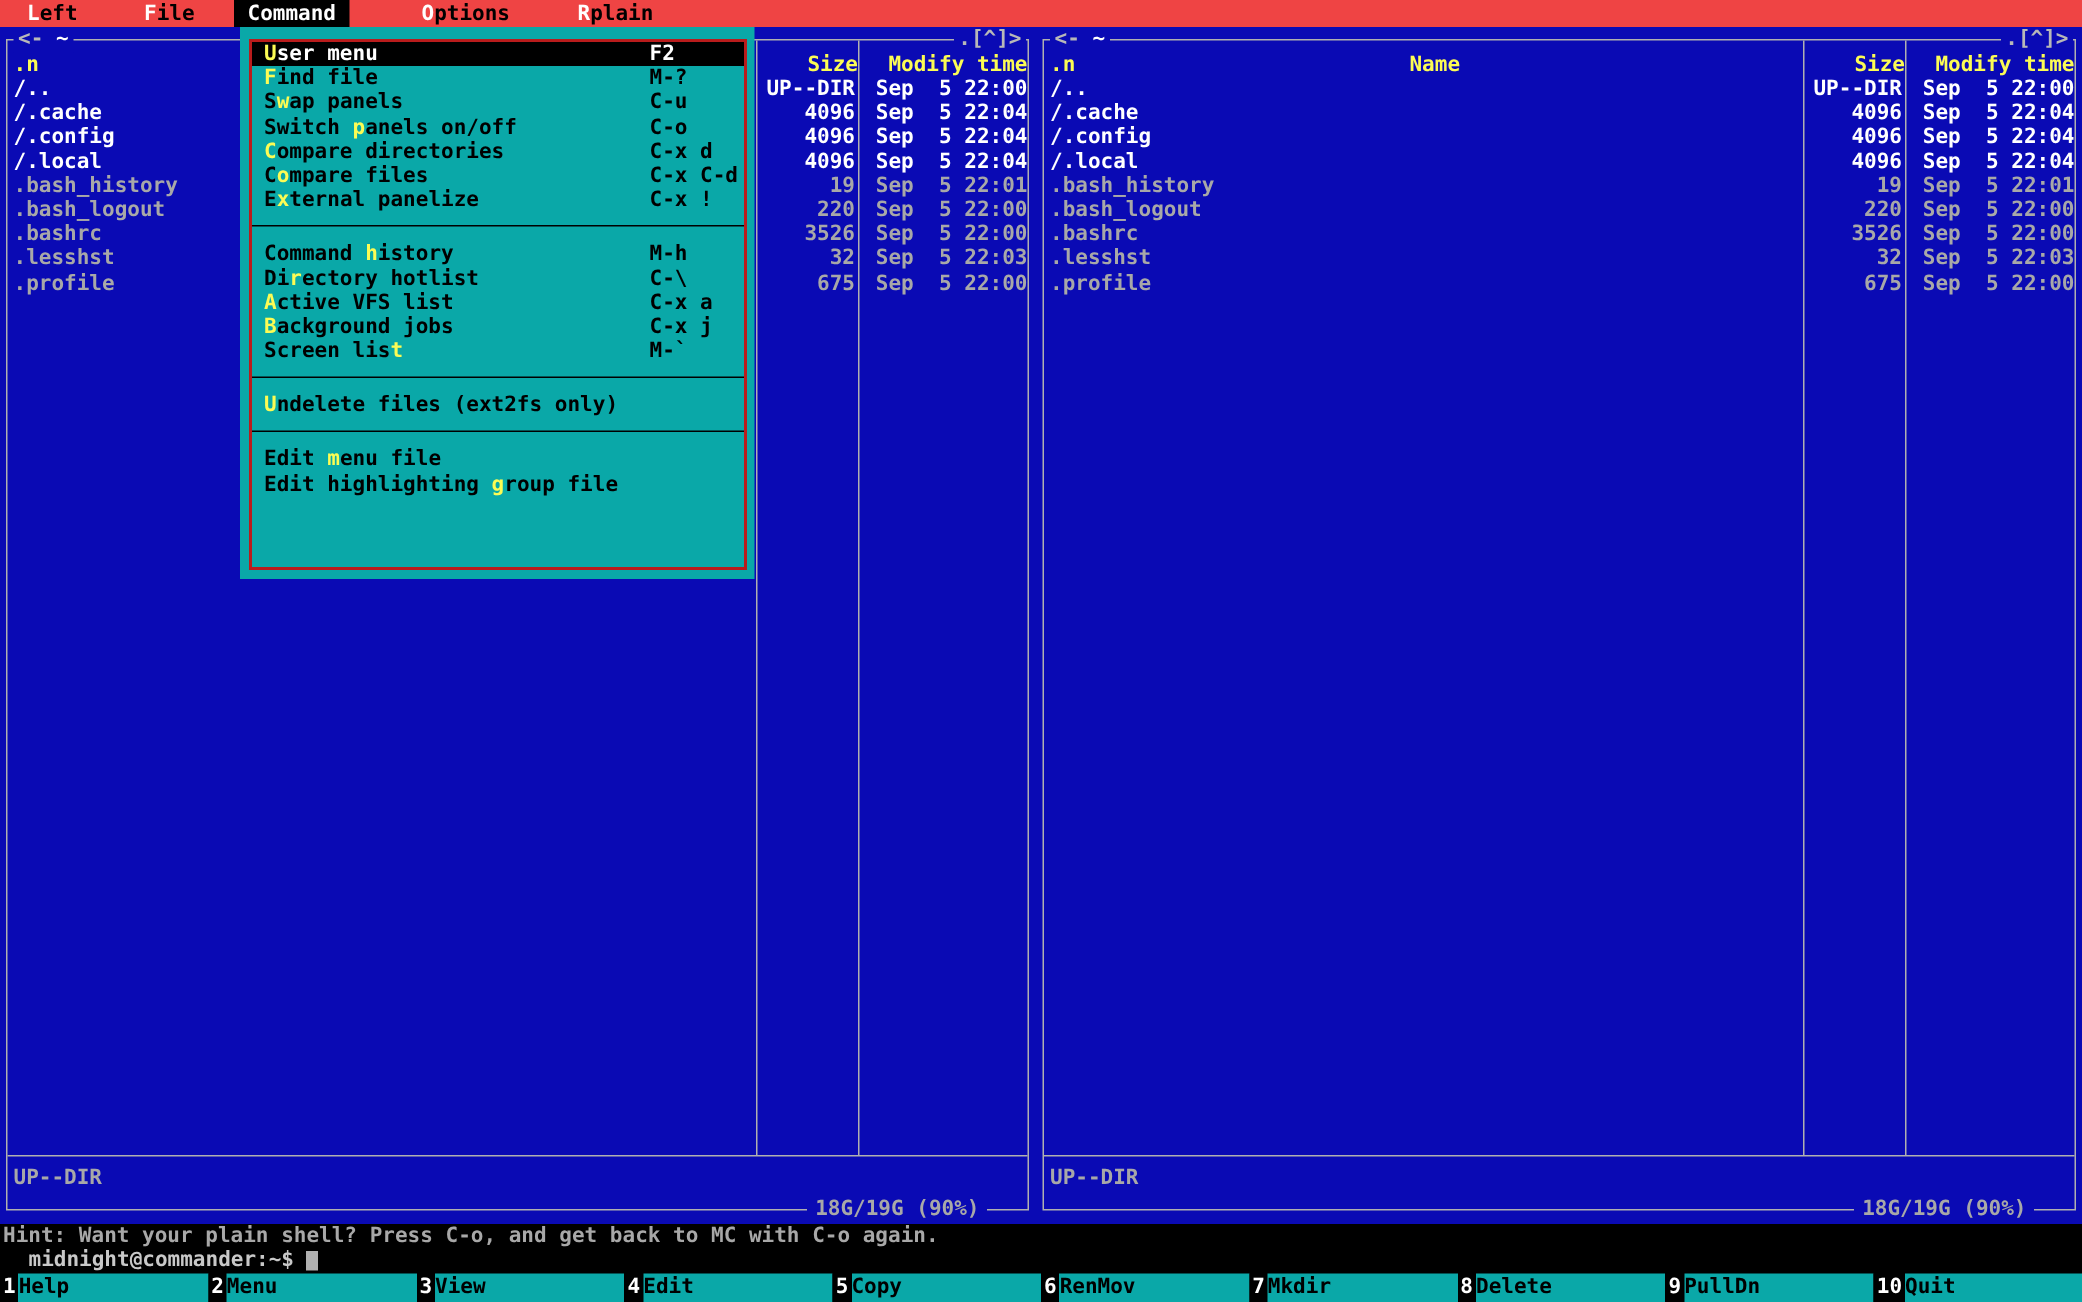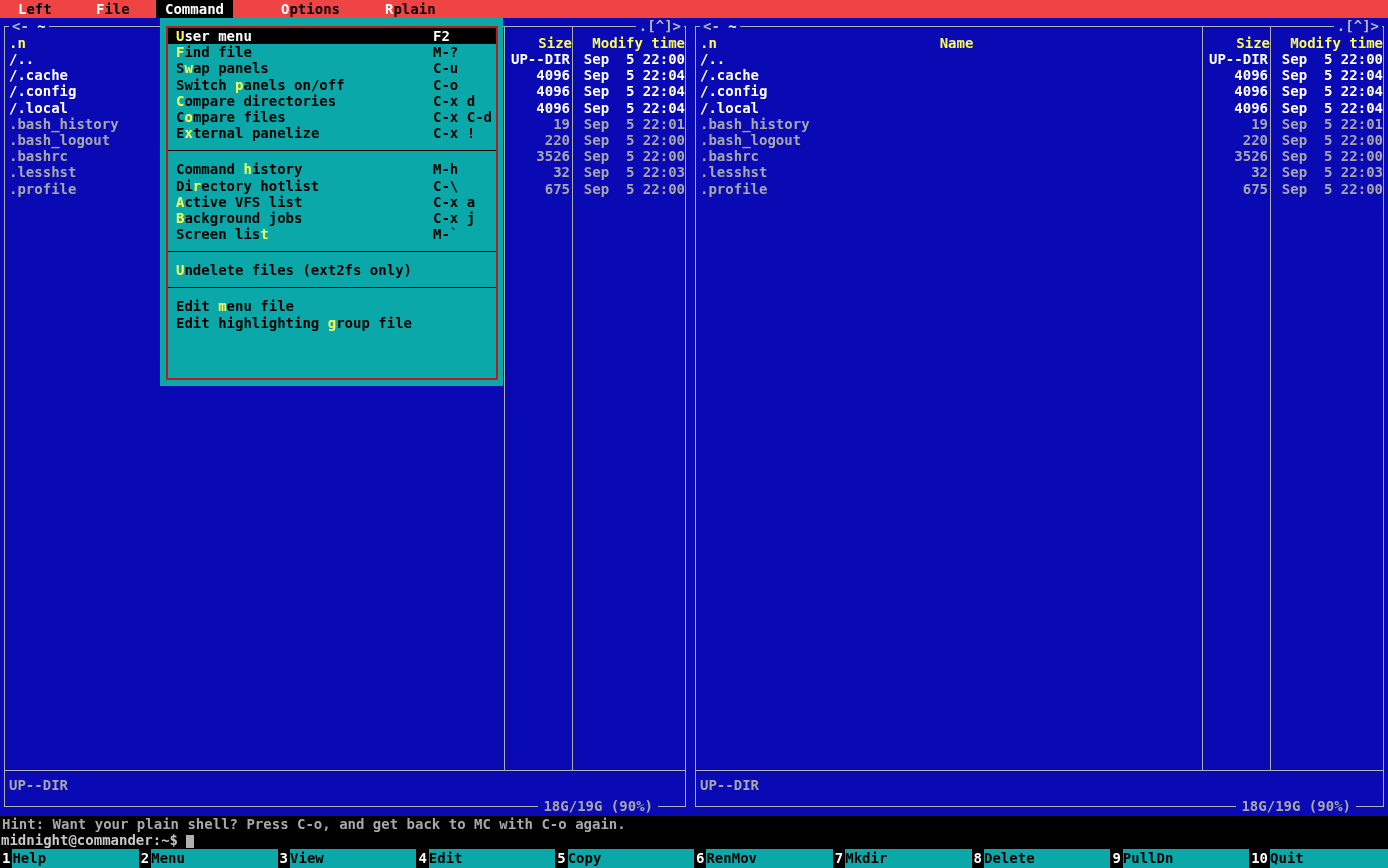--- a/index.html
+++ b/index.html
@@ -48,21 +48,21 @@
   .mi-label{flex:0 0 257px;overflow:hidden;white-space:pre}
   .mi-short{flex:1;white-space:pre}
   .mi .hot{color:#fcfc54}
   .mi.selected{background:#000;color:#fff}
   .mi.selected .hot{color:#fcfc54}
   .mi-sep{height:20px;position:relative}
   .mi-sep::after{content:"";position:absolute;left:0;right:0;top:9px;height:1px;background:#000}
 
   
   .hintline{position:absolute;top:816px;left:0;width:100%;height:16px;line-height:16px;color:#a8a8a8;padding-left:2px;background:#000;white-space:pre}
-  .promptline{position:absolute;top:832px;left:0;width:100%;height:17px;line-height:17px;color:#c8c8c8;padding-left:1px;background:#000;white-space:pre}
+  .promptline{position:absolute;top:832px;left:0;width:100%;height:17px;line-height:17px;color:#c8c8c8;padding-left:19px;background:#000;white-space:pre}
   .cursor{display:inline-block;width:8px;height:13px;background:#b0b0b0;margin-left:8px;vertical-align:middle}
   .keybar{position:absolute;top:849px;left:0;width:1388px;height:19px;display:flex;background:#000;line-height:19px}
   .key{flex:1 1 0;display:flex;min-width:0;cursor:default}
   .knum{color:#fff;background:#000;padding:0 2px}
   .klabel{flex:1;background:#0aa8a8;color:#000;overflow:hidden;white-space:pre}
 </style>
 </head>
 <body>
 
 <div class="screen">

